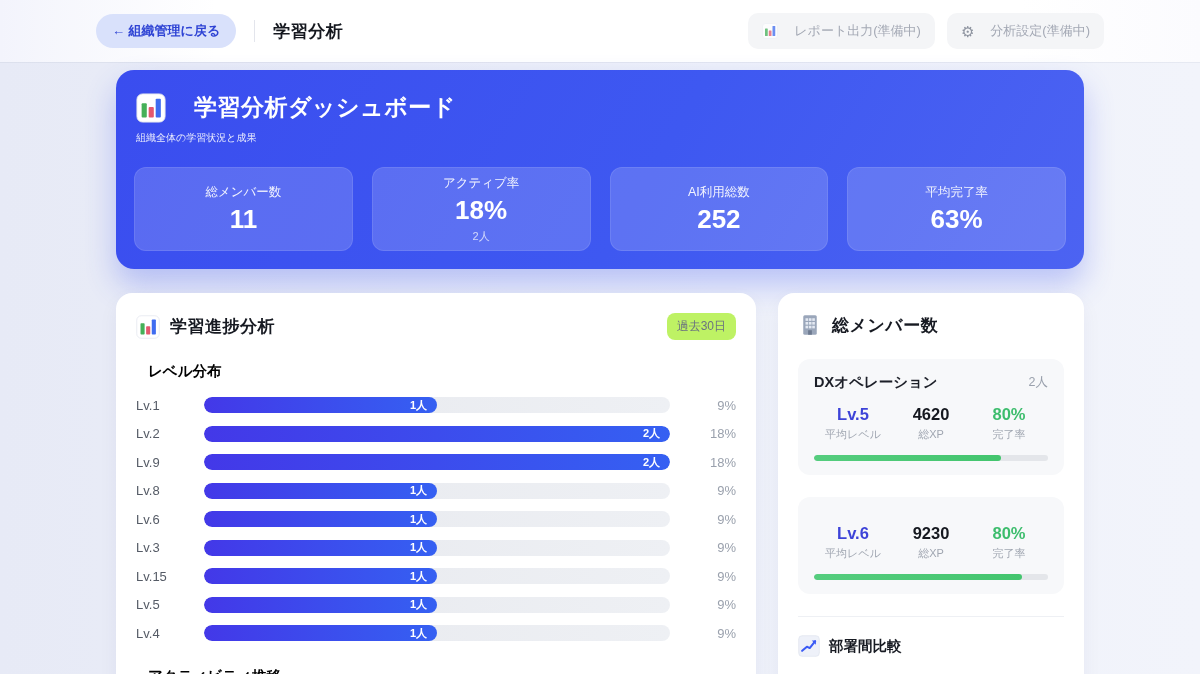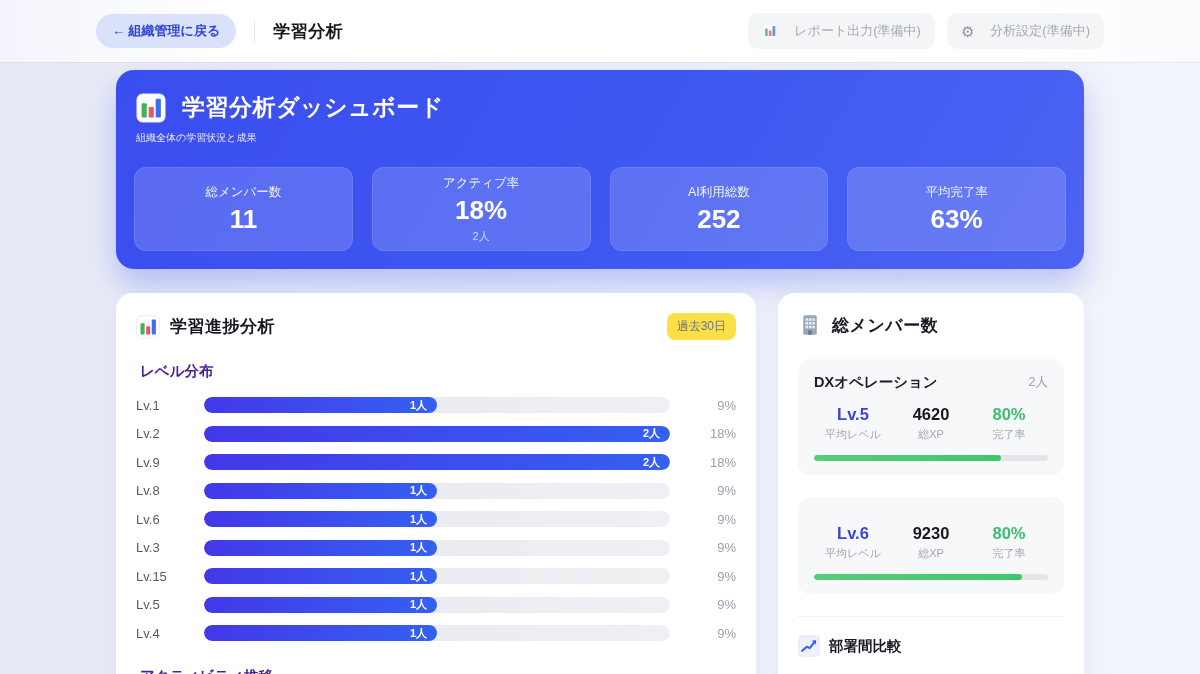--- a/index.html
+++ b/index.html
@@ -22,41 +22,41 @@
 
   
   .chart-ico { width:30px; height:30px; display:block; }
   .chart-ico.sm { width:24px; height:24px; }
   .chart-ico.xs { width:16px; height:16px; opacity:.75; }
 
   
   .hero { width:968px; margin:8px auto 0; border-radius:18px; padding:20px 18px 18px;
     background:linear-gradient(120deg,#3a4def 0%,#3e58f1 55%,#4c63f2 100%);
     box-shadow:0 16px 30px rgba(62,85,240,.30); }
-  .hero-head { display:flex; align-items:center; gap:16px; margin:2px 2px 0; }
+  .hero-head { display:flex; align-items:center; gap:28px; margin:2px 2px 0; }
   .hero-title { color:#ffffff; font-size:23px; font-weight:bold; letter-spacing:.5px; }
   .hero-sub { color:rgba(255,255,255,.88); font-size:10px; margin:8px 2px 22px; }
   .stats-row { display:flex; gap:19px; }
   .stat-card { flex:1; height:84px; background:rgba(255,255,255,.16); border:1px solid rgba(255,255,255,.10);
     border-radius:12px; display:flex; flex-direction:column; align-items:center; justify-content:center; gap:3px; }
   .stat-label { color:rgba(255,255,255,.92); font-size:12.5px; }
   .stat-value { color:#ffffff; font-size:26px; font-weight:bold; }
   .stat-sub { color:rgba(255,255,255,.72); font-size:11px; }
 
   
   .columns { width:968px; margin:24px auto 0; display:flex; gap:22px; align-items:flex-start; }
   .card { background:#ffffff; border-radius:16px; box-shadow:0 8px 20px rgba(30,40,90,.05); }
   .card-head { display:flex; align-items:center; gap:10px; }
   .card-title { font-size:17px; font-weight:bold; color:#171a22; letter-spacing:.5px; }
 
   
   .progress-card { width:640px; min-height:470px; padding:20px; }
-  .period-badge { margin-left:auto; background:#fde047; color:#6b7280; font-size:12px;
+  .period-badge { margin-left:auto; background:#bef264; color:#6b7280; font-size:12px;
     border:none; border-radius:8px; padding:5px 10px; }
-  .section-title { font-size:14.5px; font-weight:bold; color:#4c1d95; margin:22px 4px 16px; }
+  .section-title { font-size:14.5px; font-weight:bold; color:#000000; margin:22px 12px 16px; }
   .lvl-row { display:grid; grid-template-columns:68px 1fr 40px; align-items:center; margin-bottom:12.5px; }
   .lvl-label { font-size:13px; color:#555b66; }
   .lvl-track { height:16px; border-radius:999px; background:linear-gradient(90deg,#e7e9ee,#eef0f4);
     overflow:hidden; margin-right:26px; }
   .lvl-fill { height:100%; border-radius:999px; background:linear-gradient(90deg,#4338e8,#3560f2);
     display:flex; align-items:center; justify-content:flex-end; padding-right:10px; }
   .lvl-count { color:#ffffff; font-size:11px; font-weight:bold; white-space:nowrap; }
   .lvl-pct { font-size:13px; color:#9aa1ad; text-align:right; }
   .activity-title { margin-top:26px; margin-bottom:0; }
 

